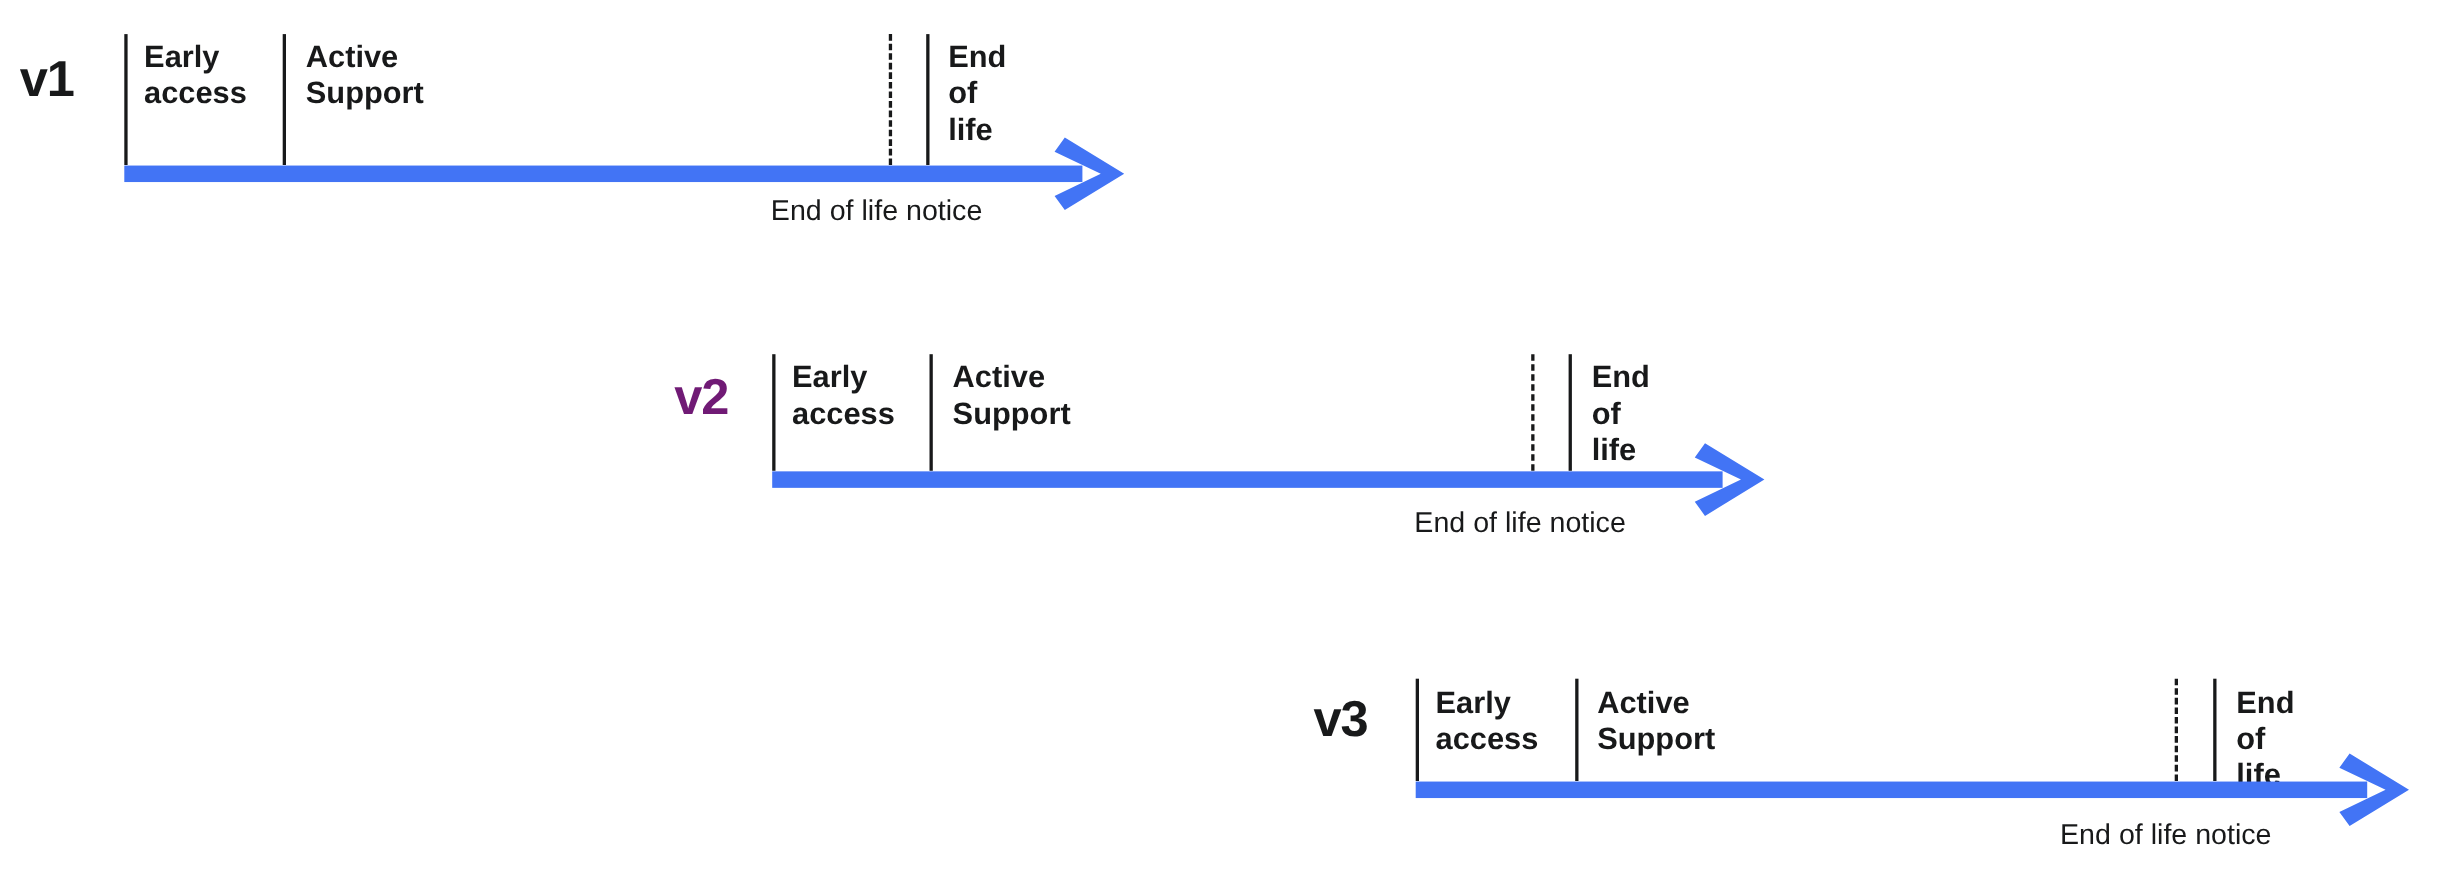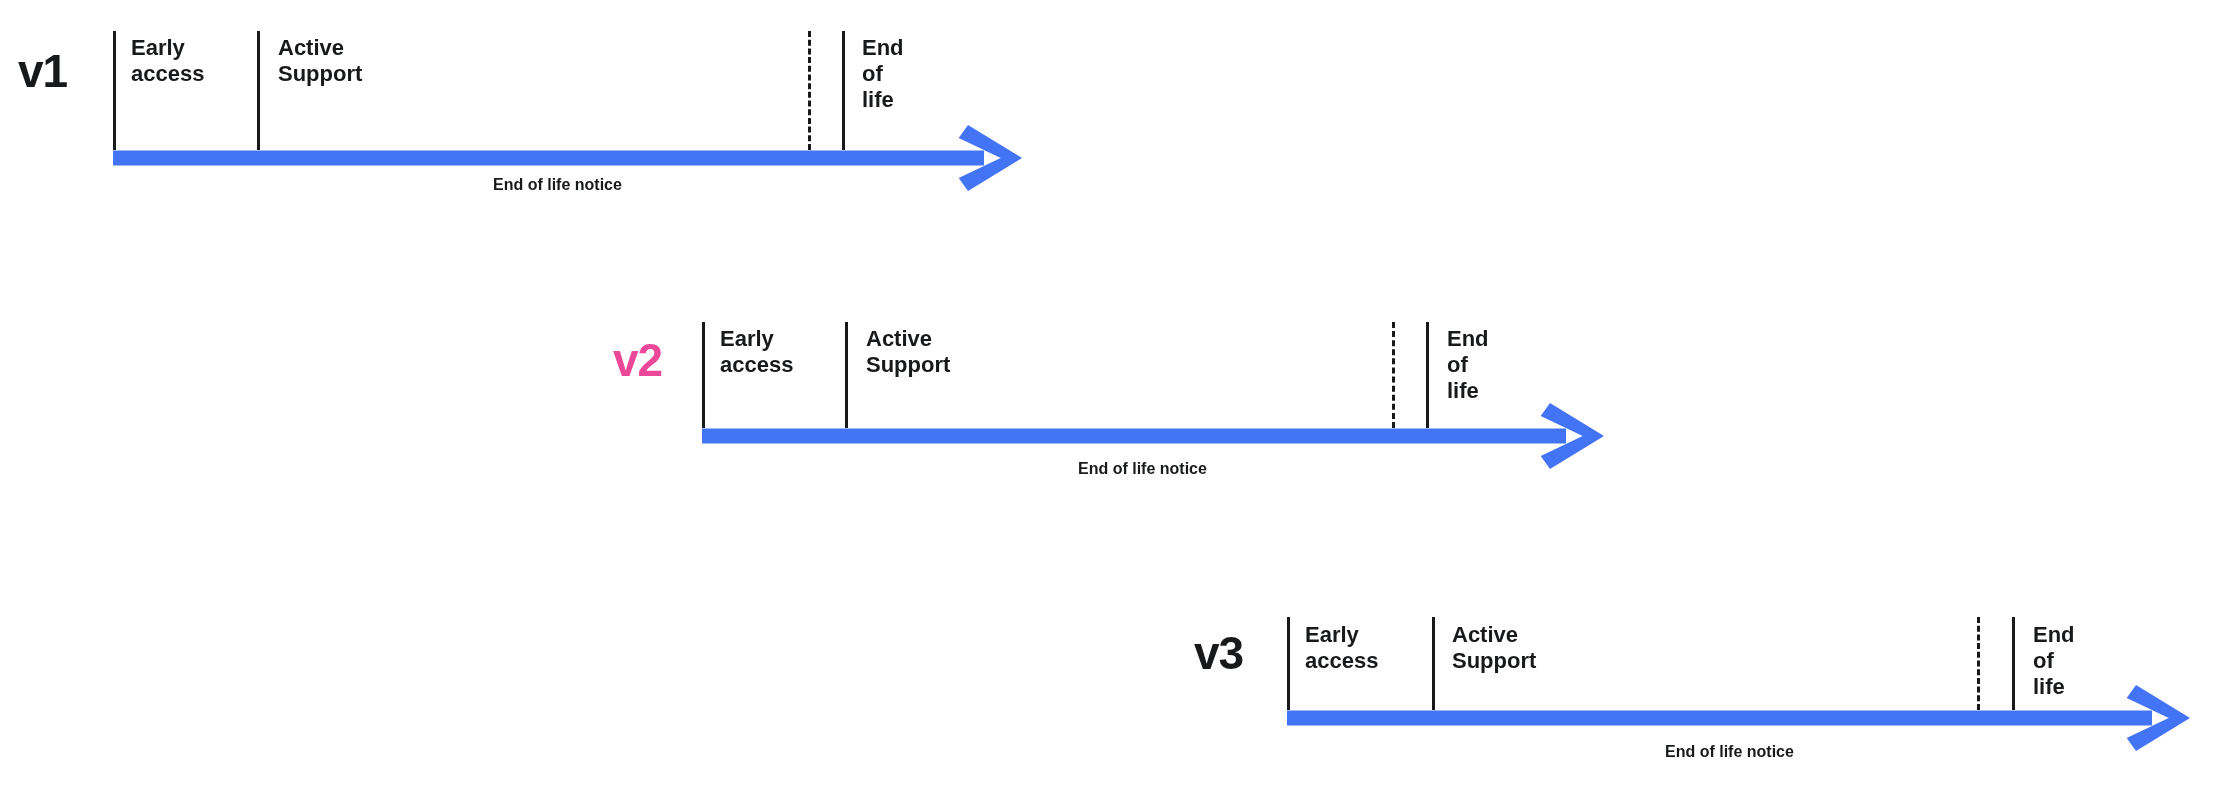--- a/index.html
+++ b/index.html
@@ -34,34 +34,34 @@
     width: 3px;
     background: #18191a;
   }
   .phase-divider-dashed {
     position: absolute;
     width: 0;
     border-left: 3px dashed #18191a;
   }
   .phase-label {
     position: absolute;
-    font-size: 22px;
+    font-size: 28px;
     font-weight: 700;
     color: #18191a;
     line-height: 1.18;
     white-space: pre-line;
   }
   .notice-label {
     position: absolute;
-    font-size: 16px;
-    font-weight: 700;
+    font-size: 26px;
+    font-weight: 400;
     color: #18191a;
     line-height: 1.18;
     white-space: nowrap;
-    text-align: left;
+    text-align: right;
   }
   .arrow-wrap {
     position: absolute;
   }
   .arrow-wrap svg {
     display: block;
     overflow: visible;
   }
 </style>
 </head>
@@ -80,21 +80,21 @@
       <div class="phase-label" style="left: 862px; top: 35px; color: rgb(24, 25, 26);">End of life</div>
       <div class="arrow-wrap" style="left: 113px; top: 124.5px; width: 913px; height: 66px;">
         <svg width="913" height="66" viewBox="0 0 913 66">
           <rect x="0" y="25.5" width="871" height="15" fill="#4274F5"></rect>
           <path d="M 855 0 L 909 33 L 855 66 L 845.7 53.1 L 887.7 33 L 845.7 12.9 Z" fill="#4274F5"></path>
         </svg>
       </div>
       <div class="notice-label" style="left: 493px; top: 176px; width: 400px; color: rgb(24, 25, 26);">End of life notice</div>
     </div>
     <div class="timeline-row">
-      <div class="version-label" style="left: 613px; top: 337px; color: #ec4899;">v2</div>
+      <div class="version-label" style="left: 613px; top: 337px; color: #701a75;">v2</div>
       <div class="phase-divider" style="left: 702px; top: 322px; height: 106px; background: rgb(24, 25, 26);"></div>
       <div class="phase-divider" style="left: 845px; top: 322px; height: 106px; background: rgb(24, 25, 26);"></div>
       <div class="phase-divider-dashed" style="left: 1392px; top: 322px; height: 106px; border-left-color: rgb(24, 25, 26);"></div>
       <div class="phase-divider" style="left: 1426px; top: 322px; height: 106px; background: rgb(24, 25, 26);"></div>
       <div class="phase-label" style="left: 720px; top: 326px; color: rgb(24, 25, 26);">Early
 access</div>
       <div class="phase-label" style="left: 866px; top: 326px; color: rgb(24, 25, 26);">Active Support</div>
       <div class="phase-label" style="left: 1447px; top: 326px; color: rgb(24, 25, 26);">End of life</div>
       <div class="arrow-wrap" style="left: 702px; top: 402.5px; width: 906px; height: 66px;">
         <svg width="906" height="66" viewBox="0 0 906 66">

